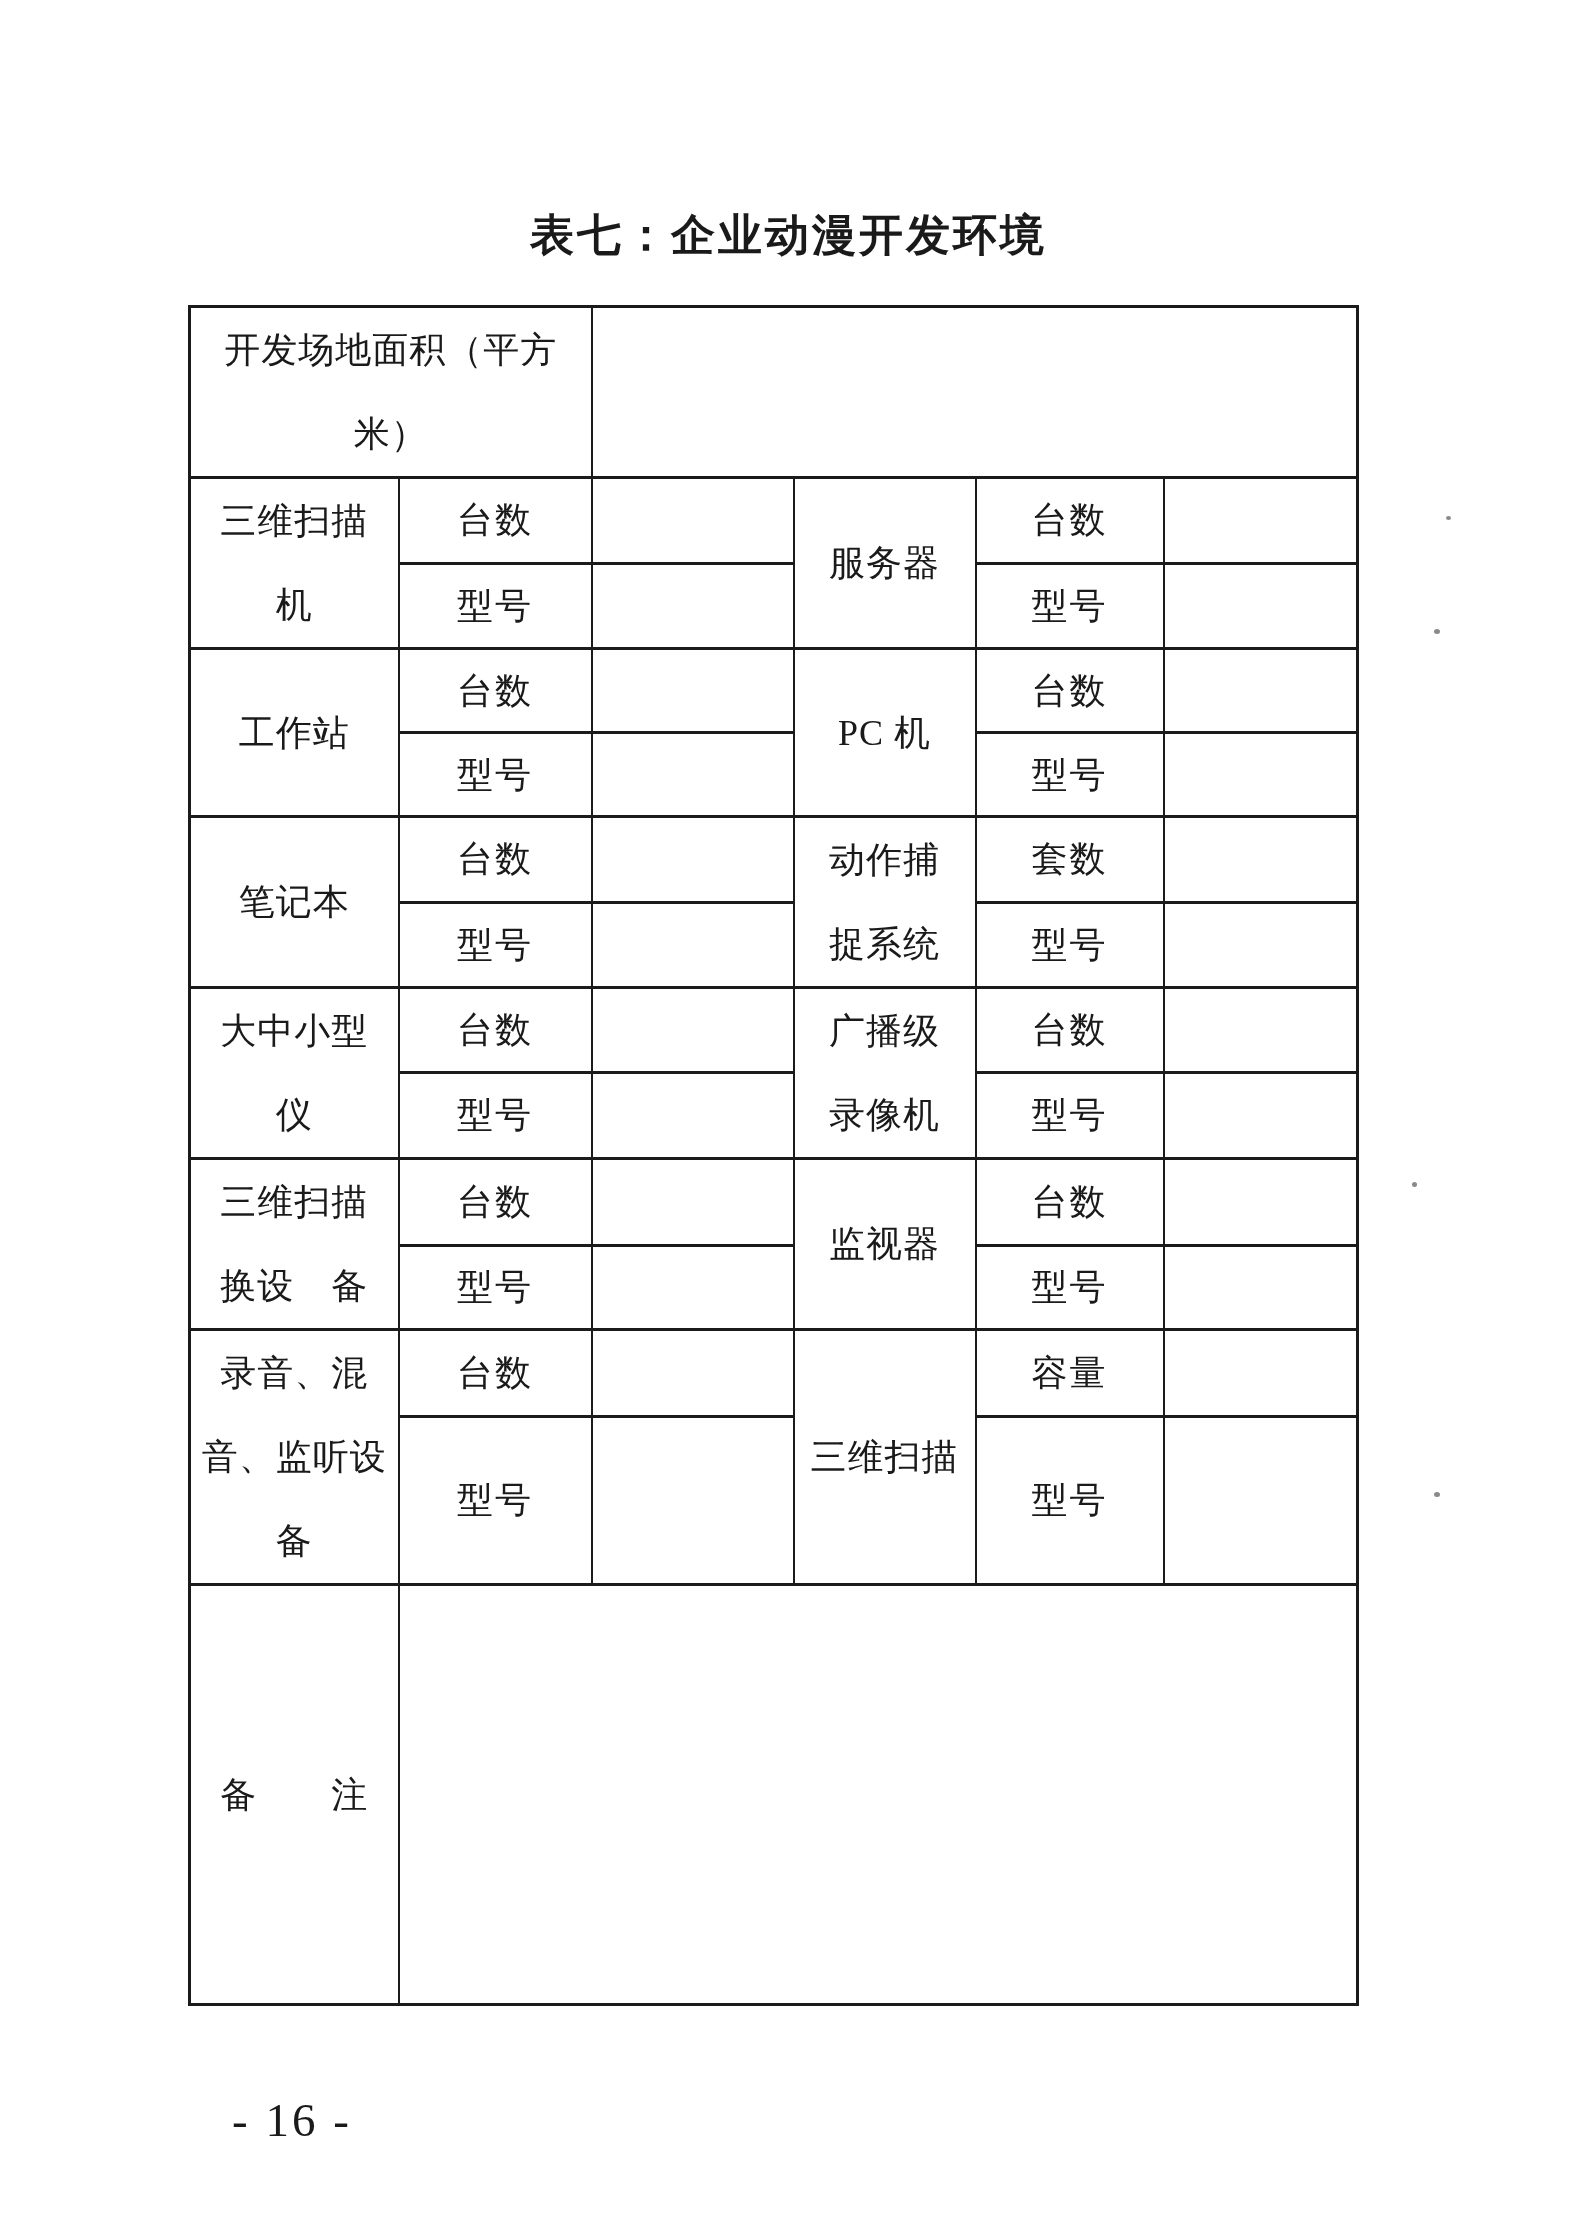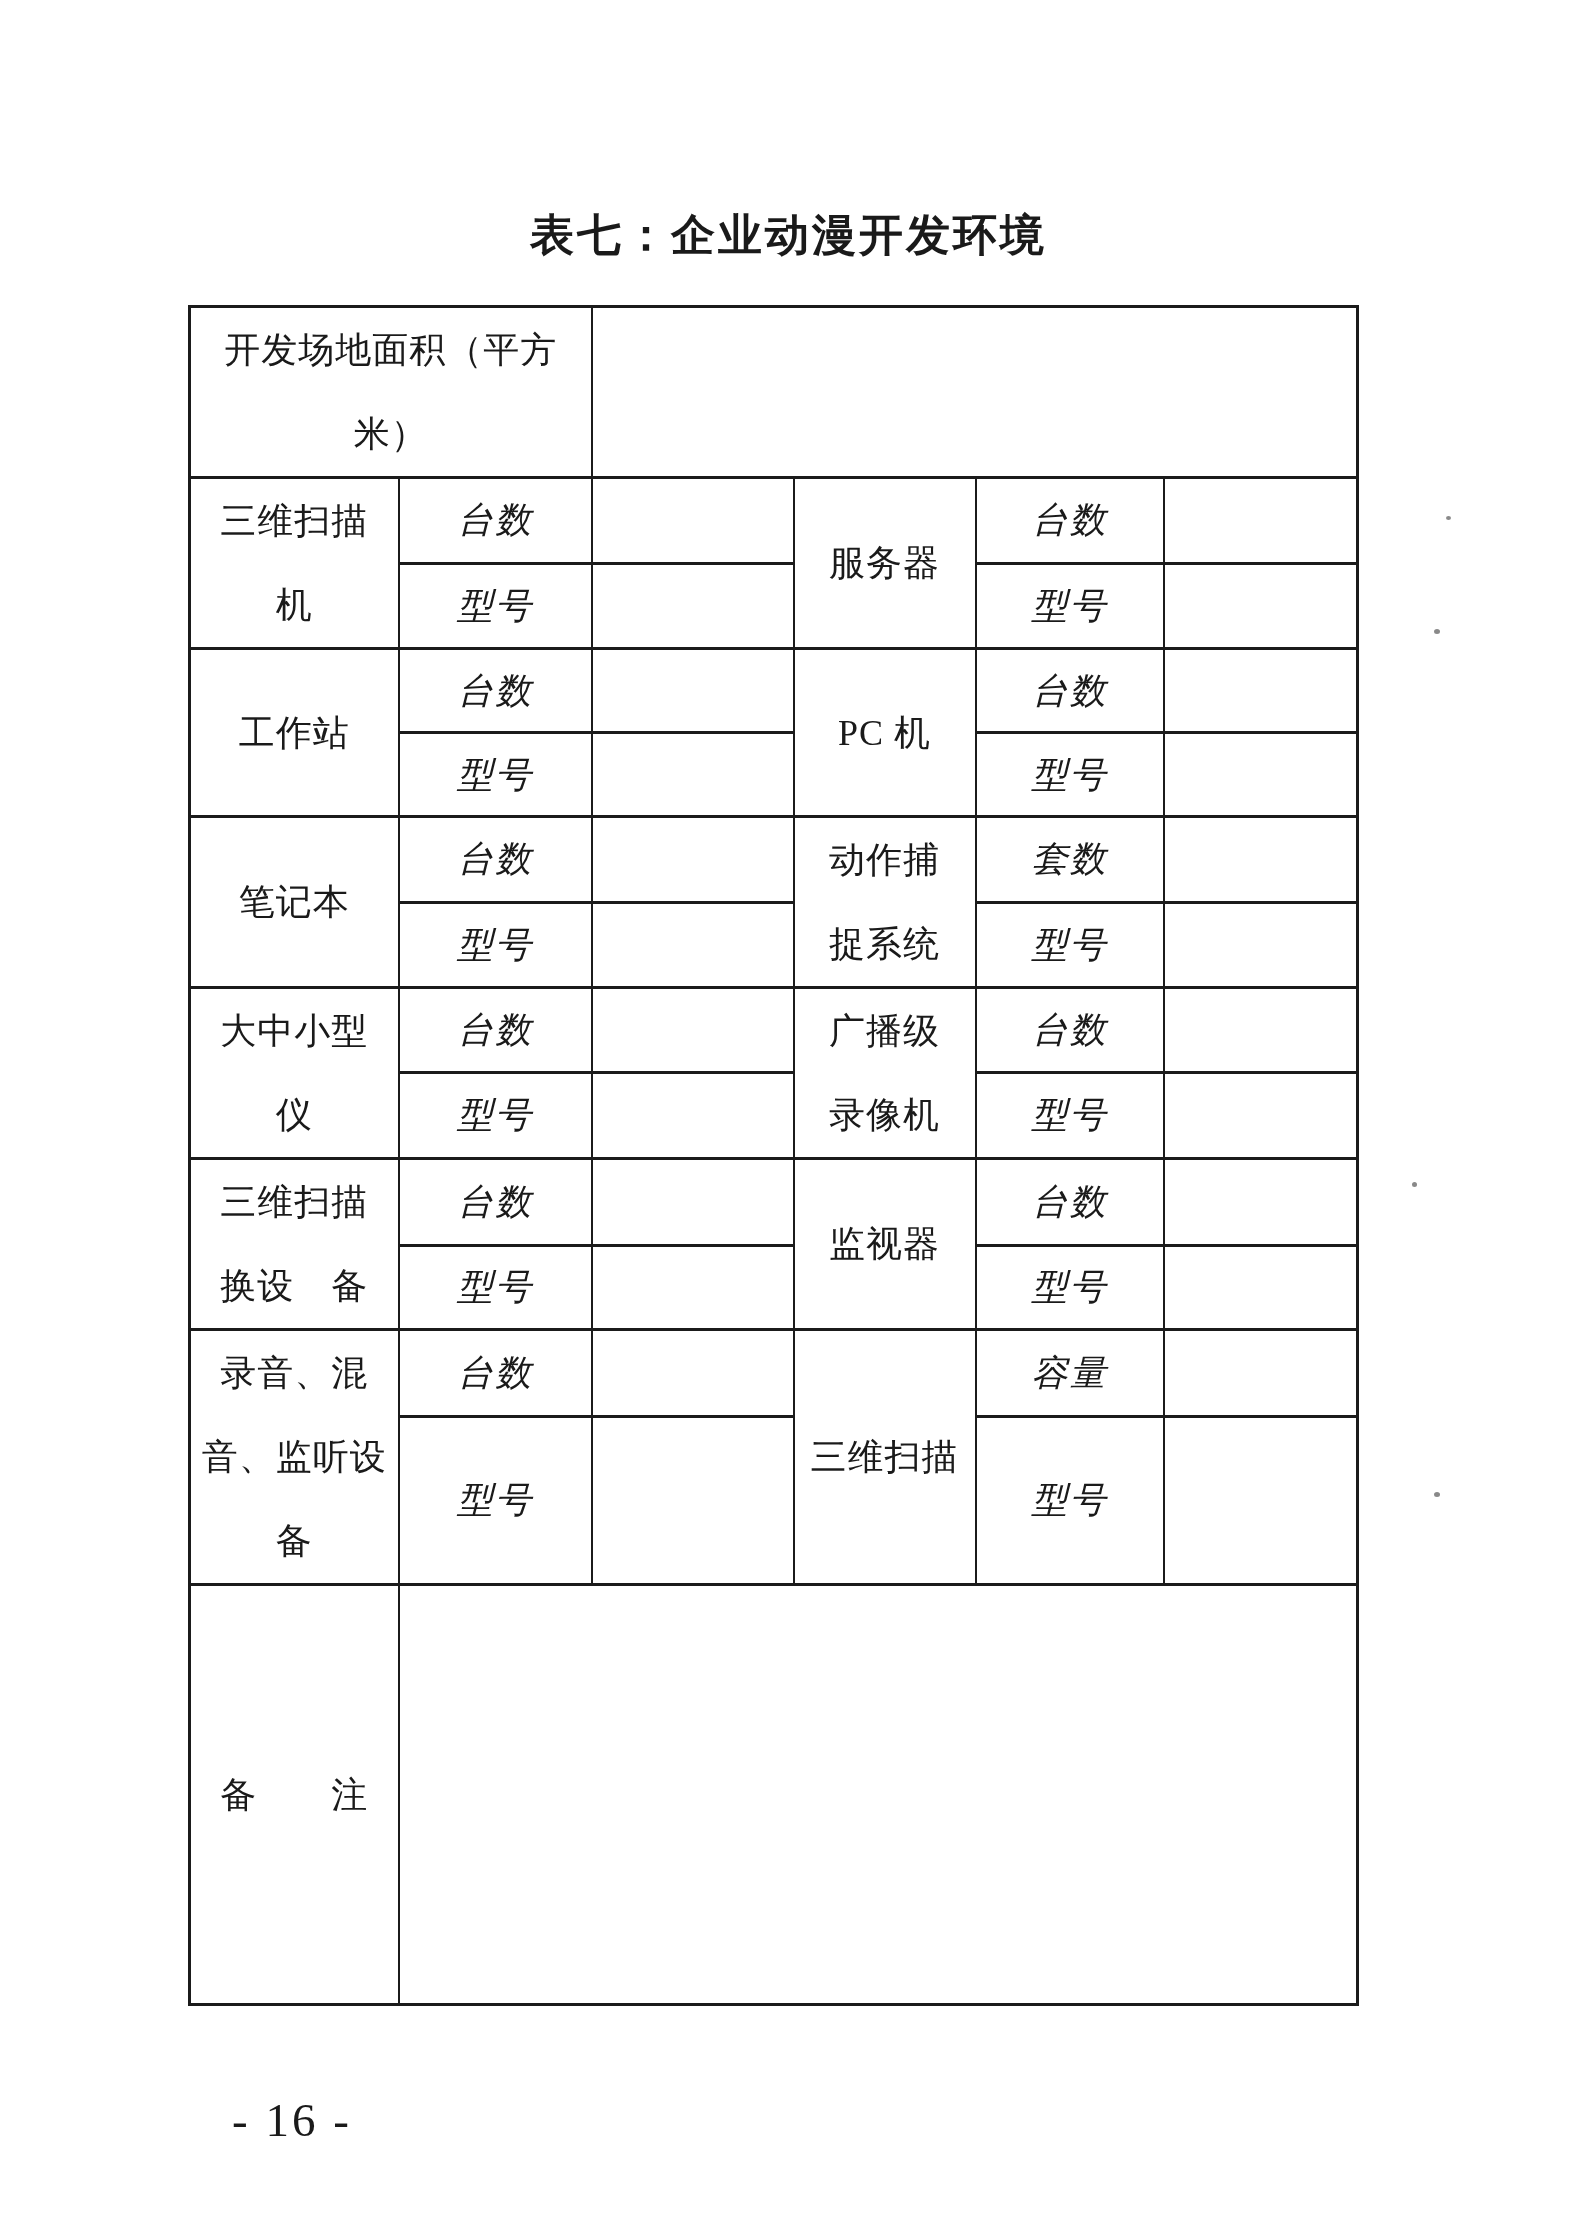--- a/index.html
+++ b/index.html
@@ -41,21 +41,20 @@
     overflow:hidden;
   }
   td.lbl{
     white-space:pre-line;
     line-height:84px;
     letter-spacing:1px;
   }
   td.fld{
     line-height:80px;
     letter-spacing:2px;
-    font-style:italic;
   }
   td.val{}
   .h170{height:170px}
   .h85{height:85px}
   .h84{height:84px}
   .h83{height:83px}
   .h165{height:165px}
   .h420{height:420px}
   .pageno{
     position:absolute;

